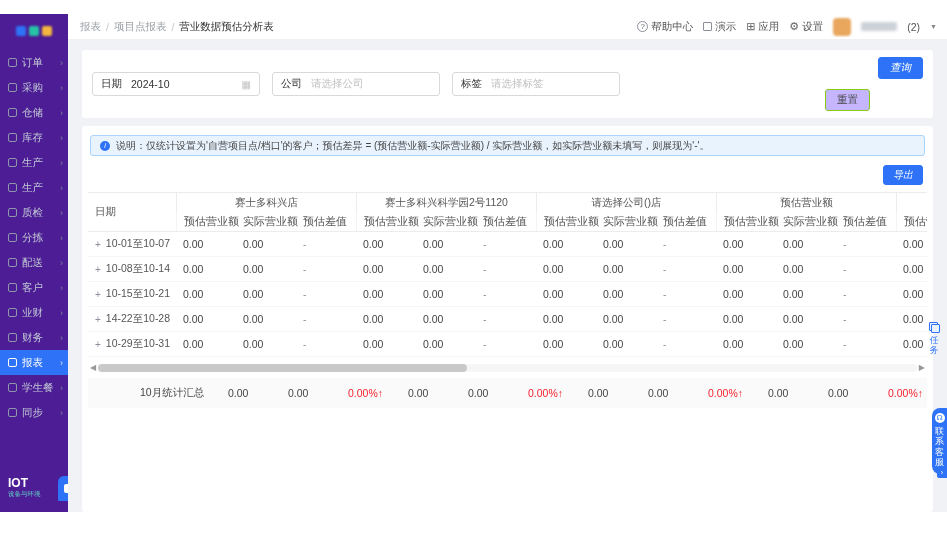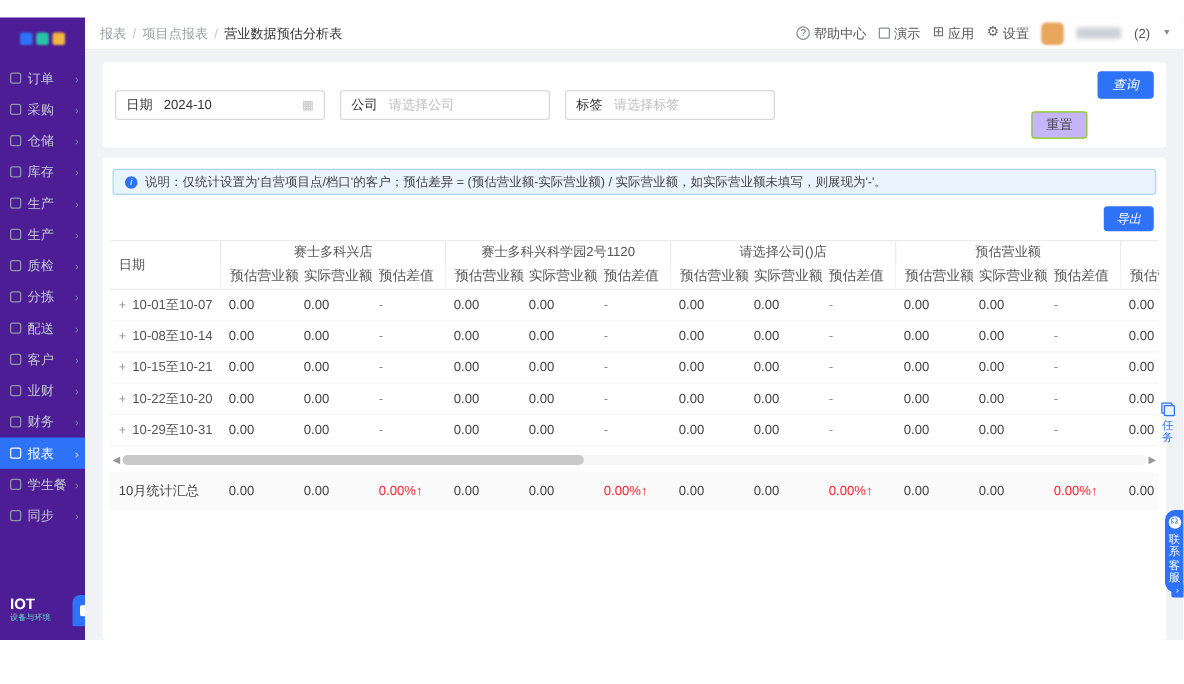--- a/index.html
+++ b/index.html
@@ -72,21 +72,21 @@
   .gstart { border-left:1px solid #f3f3f3; }
   .trow { display:flex; height:25px; align-items:center; border-bottom:1px solid #f5f5f5; font-size:10.5px; color:#444; }
   .plus { color:#8a8f99; font-size:10px; margin-right:5px; cursor:pointer; }
   .dcell, .dx { width:60px; flex:none; padding-left:7px; white-space:nowrap; }
   .dash { color:#8a8f99; }
   .scrollrow { height:9px; margin-top:6px; display:flex; align-items:center; flex:none; }
   .sarr { font-size:8px; color:#999; padding:0 2px; line-height:1; cursor:pointer; }
   .strack { flex:1; height:8px; background:#f6f6f6; border-radius:4px; position:relative; }
   .sthumb { position:absolute; left:0; top:0; height:8px; width:45%; background:#c9c9c9; border-radius:4px; cursor:grab; }
   .sumrow { display:flex; height:30px; align-items:center; background:#fafafa; margin-top:6px; font-size:10.5px; color:#444; }
-  .sum-label { width:88px; flex:none; padding-left:7px; }
+  .sum-label { width:88px; flex:none; padding-left:7px;margin-left:45px; }
   .red { color:#f5222d; }
 
   
   .tasks { position:absolute; right:3px; top:322px; width:20px; display:flex; flex-direction:column; align-items:center; gap:2px; color:#2e73f7; cursor:pointer; }
   .ticon { width:11px; height:11px; position:relative; }
   .ticon:before, .ticon:after { content:""; position:absolute; width:7px; height:7px; border:1px solid #2e73f7; border-radius:1px; background:#eaf2ff; }
   .ticon:before { left:0; top:0; } .ticon:after { right:0; bottom:0; }
   .vtext { display:flex; flex-direction:column; align-items:center; font-size:9px; line-height:1.15; }
   .service { position:absolute; right:0; top:408px; width:15px; background:#2e73f7; border-radius:8px 0 0 8px; padding:5px 0 7px; display:flex; flex-direction:column; align-items:center; gap:3px; color:#fff; cursor:pointer; }
   .sico { width:10px; height:10px; border-radius:50%; background:#fff; color:#2e73f7; font-size:7px; line-height:10px; text-align:center; flex:none; }
@@ -340,21 +340,21 @@
                   <div class="dcell">0.00</div>
                   <div class="dcell dash">-</div>
                   <div class="dcell">0.00</div>
                   <div class="dcell">0.00</div>
                   <div class="dcell dash">-</div>
                   <div class="dx">0.00</div>
                 </div>
                 <div class="trow">
                   <div class="c-date">
                     <span class="plus">+</span>
-                    <span>10-22至10-20</span>
+                    <span>14-22至10-28</span>
                   </div>
                   <div class="dcell">0.00</div>
                   <div class="dcell">0.00</div>
                   <div class="dcell dash">-</div>
                   <div class="dcell">0.00</div>
                   <div class="dcell">0.00</div>
                   <div class="dcell dash">-</div>
                   <div class="dcell">0.00</div>
                   <div class="dcell">0.00</div>
                   <div class="dcell dash">-</div>

